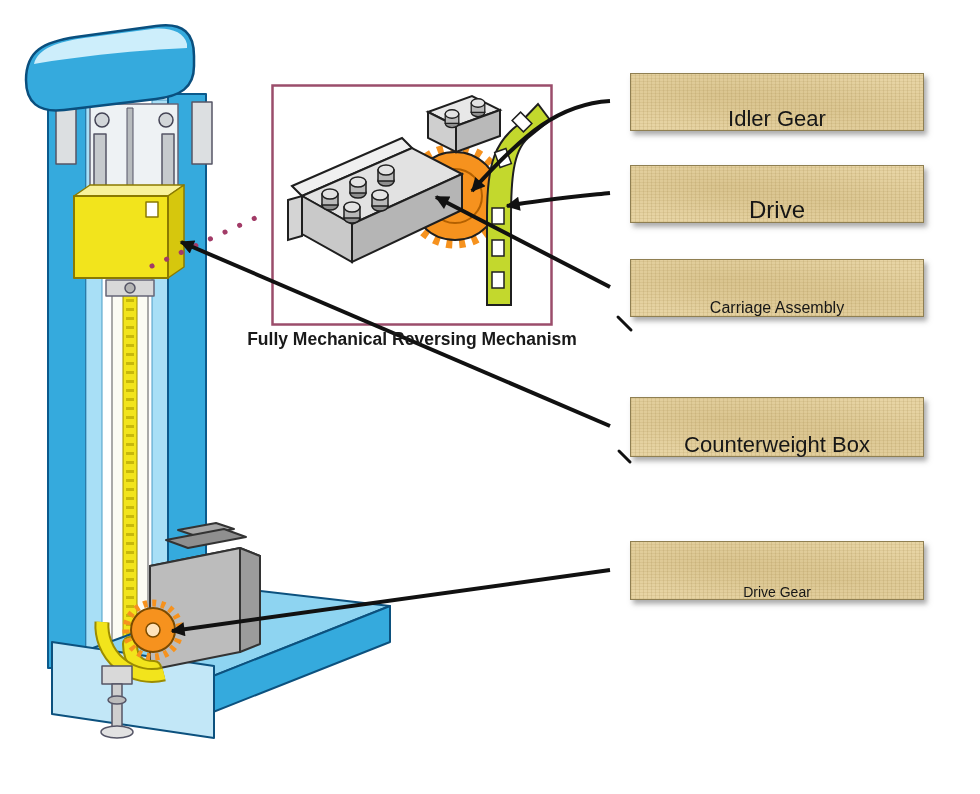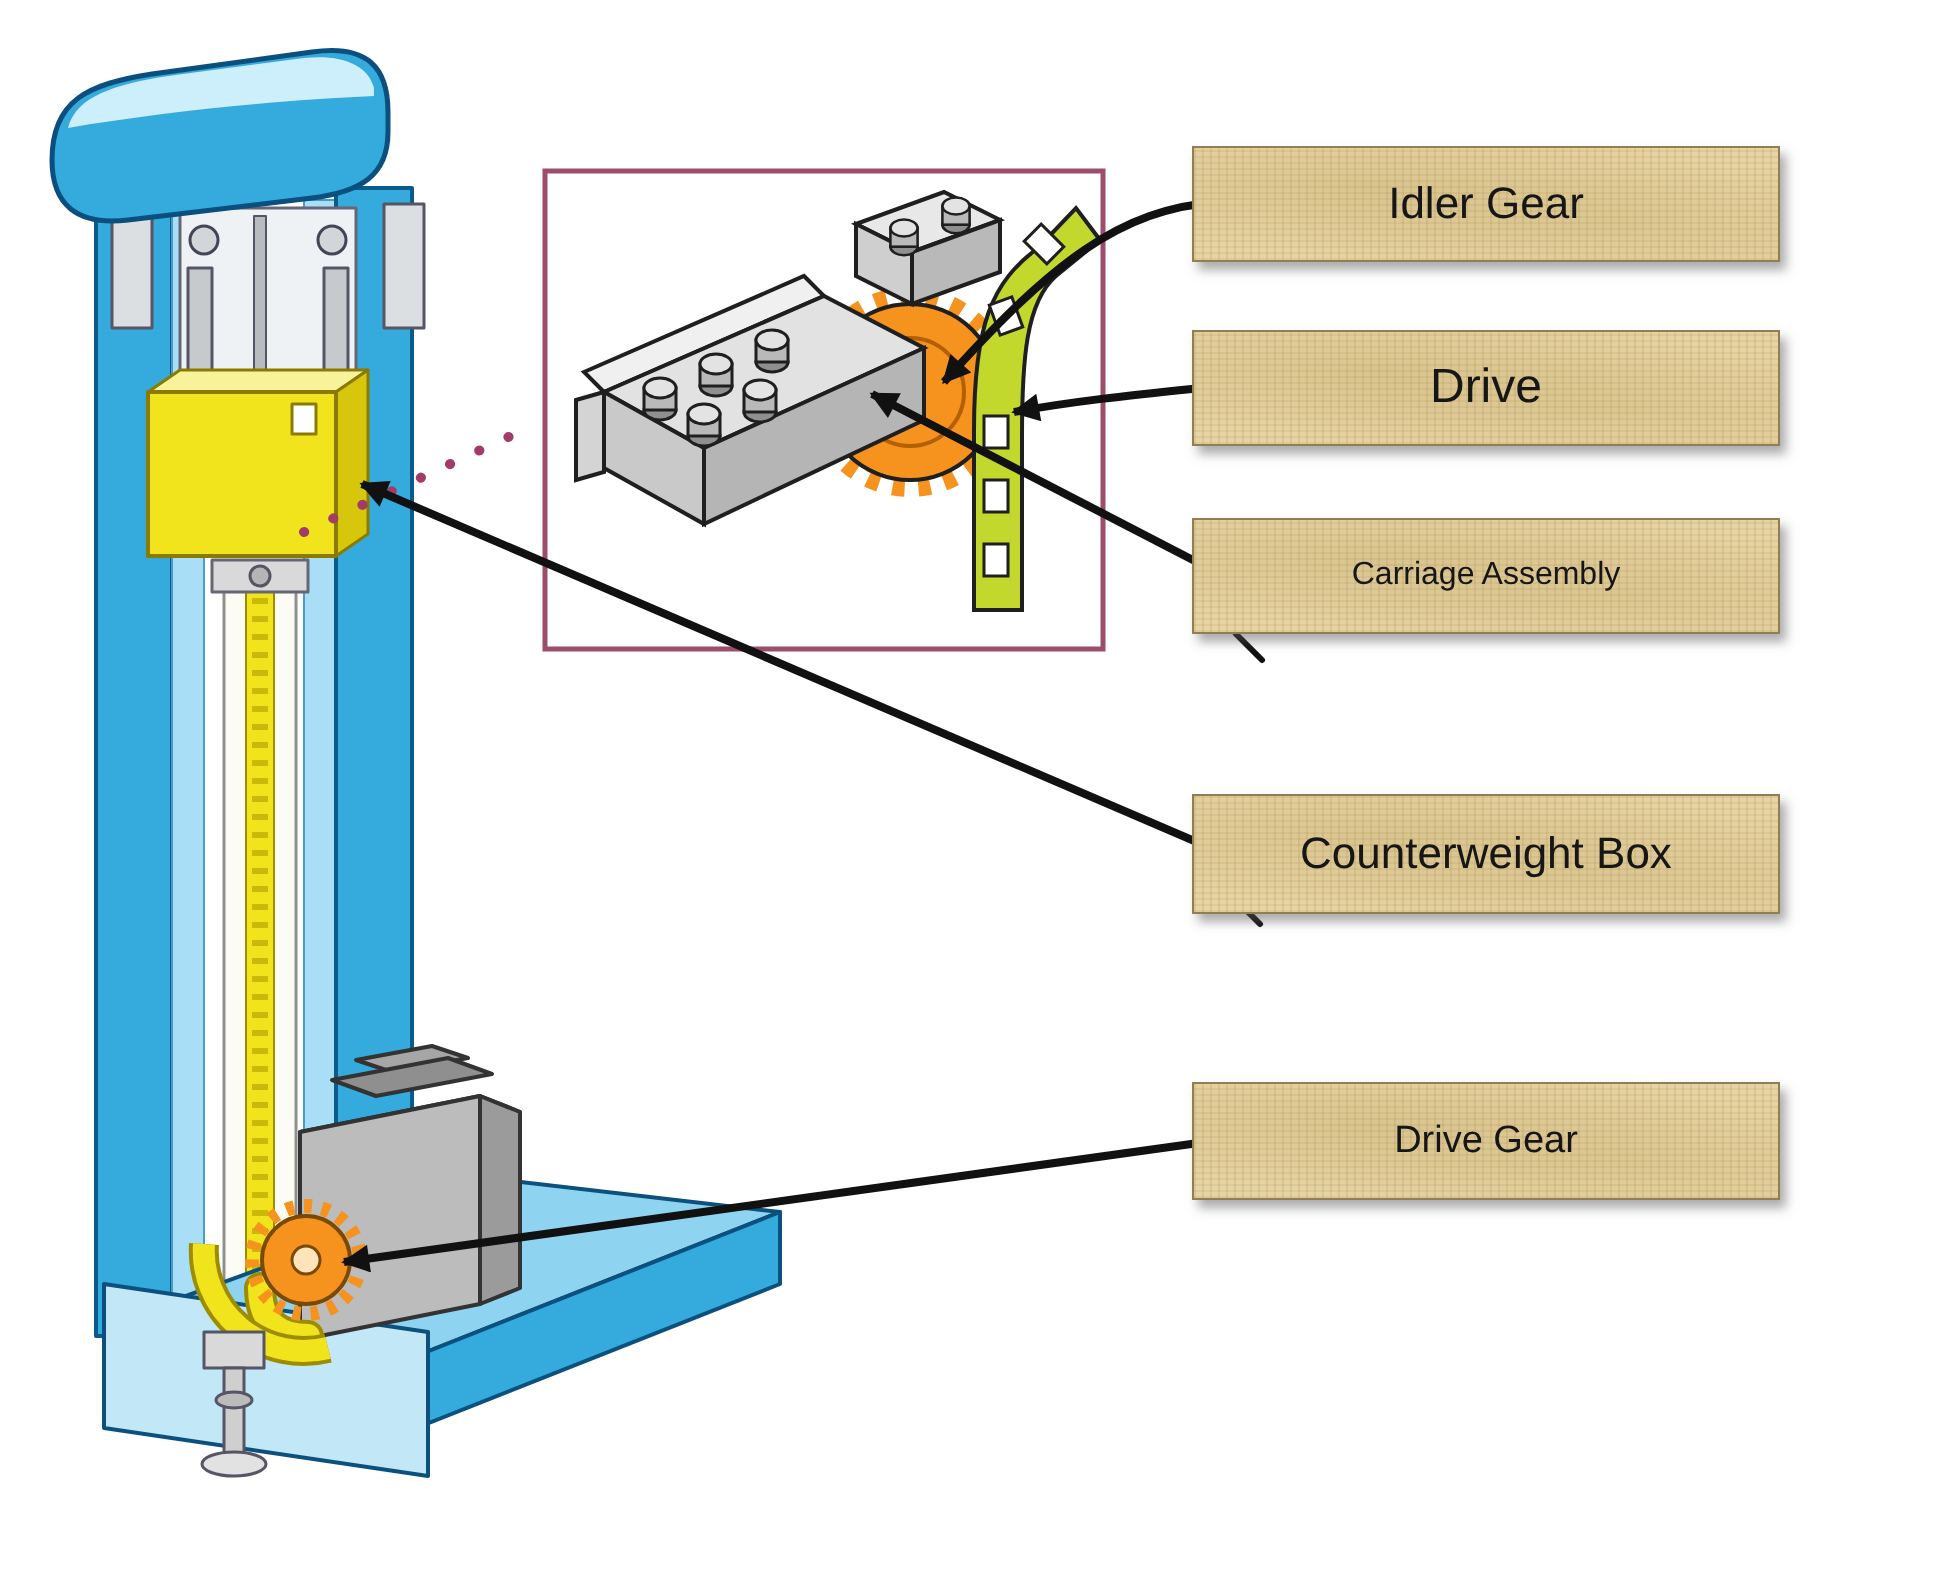--- a/index.html
+++ b/index.html
@@ -1,29 +1,29 @@
 <!DOCTYPE html>
 <html style="--machine-blue: #35aadd; --machine-blue-light: #8ed4f1; --machine-blue-dark: #0c517e; --accent-yellow: #f2e41c; --accent-orange: #f6921e; --accent-green: #c3d82d; --label-bg: #e7d4a4; --label-border: #8f7f52; --inset-border: #9b4d6b; --arrow-black: #111111; --dotted-leader: #a23b67;"><head>
 <meta charset="utf-8">
 <style>
   html,body{margin:0;padding:0;background:#ffffff;}
   body{font-family:"Liberation Sans", sans-serif;}
   .stage{position:relative;width:980px;height:794px;background:#fff;overflow:hidden;}
   .scene{position:absolute;left:0;top:0;width:980px;height:794px;}
   .label-box{
-    position:absolute;left:596px;width:292px;height:56px;
+    position:absolute;left:630px;width:292px;height:56px;
     background-color:var(--label-bg,#e7d4a4);
     background-image:
       repeating-linear-gradient(90deg, rgba(146,117,52,.14) 0 1px, rgba(255,255,255,0) 1px 4px),
       repeating-linear-gradient(0deg, rgba(146,117,52,.11) 0 1px, rgba(255,255,255,0) 1px 3px),
       radial-gradient(ellipse at 30% 35%, rgba(168,138,66,.20), rgba(0,0,0,0) 65%),
       radial-gradient(ellipse at 75% 70%, rgba(168,138,66,.16), rgba(0,0,0,0) 60%);
     border:1px solid var(--label-border,#8f7f52);
     box-shadow:3px 4px 5px rgba(90,90,90,.5);
-    display:flex;align-items:center;justify-content:center;
+    display:flex;align-items:flex-end;justify-content:center;
     color:#161616;
   }
   .label-text{line-height:1;}
   .caption{
     position:absolute;left:242px;top:329px;width:340px;
     text-align:center;font-size:17.5px;font-weight:600;color:#191919;
   }
 </style>
 </head>
 <body>
@@ -159,30 +159,31 @@
       <path d="M610,101 C560,104 525,132 472,191" marker-end="url(#ah)"></path>
       <path d="M610,193 C572,197 540,200 507,206" marker-end="url(#ah)"></path>
       <path d="M610,287 L436,197" marker-end="url(#ah)"></path>
       <path d="M610,426 L181,242" marker-end="url(#ah)"></path>
       <path d="M610,570 L172,631" marker-end="url(#ah)"></path>
       <path d="M618,317 l13,13" stroke-width="3" stroke-linecap="round"></path>
       <path d="M619,451 l11,11" stroke-width="3" stroke-linecap="round"></path>
     </g>
   </svg>
 
+  <div class="caption">Fully Mechanical Reversing Mechanism</div>
 
   <div class="label-box" style="top:73px">
     <span class="label-text" style="font-size:22px">Idler Gear</span>
   </div>
   <div class="label-box" style="top:165px">
     <span class="label-text" style="font-size:24px">Drive</span>
   </div>
   <div class="label-box" style="top:259px">
     <span class="label-text" style="font-size:16px">Carriage Assembly</span>
   </div>
   <div class="label-box" style="top:397px;height:58px">
     <span class="label-text" style="font-size:22px">Counterweight Box</span>
   </div>
   <div class="label-box" style="top:541px;height:57px">
-    <span class="label-text" style="font-size:19px">Drive Gear</span>
+    <span class="label-text" style="font-size:14px">Drive Gear</span>
   </div>
 
 </div>
 
 </body></html>

